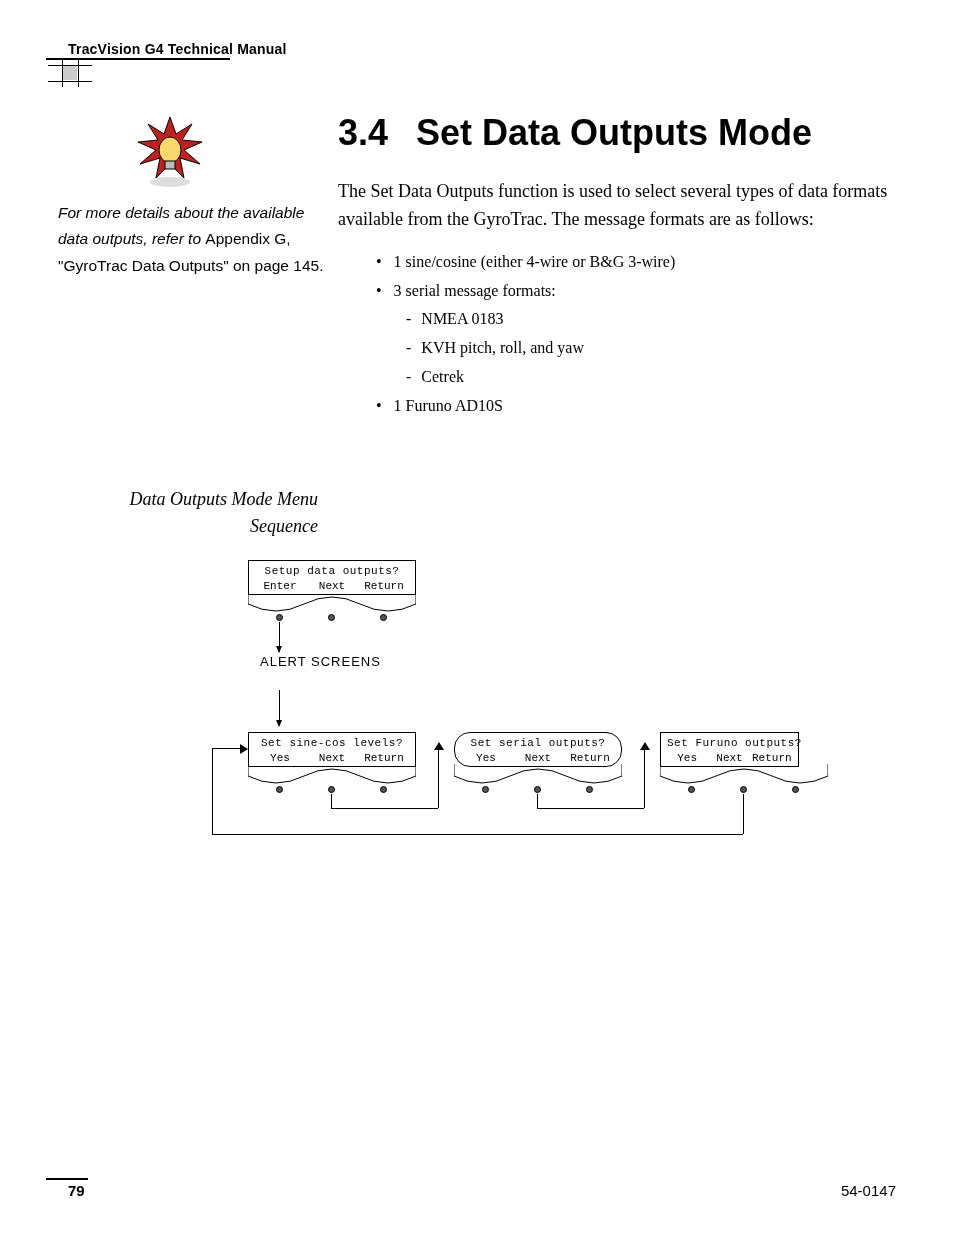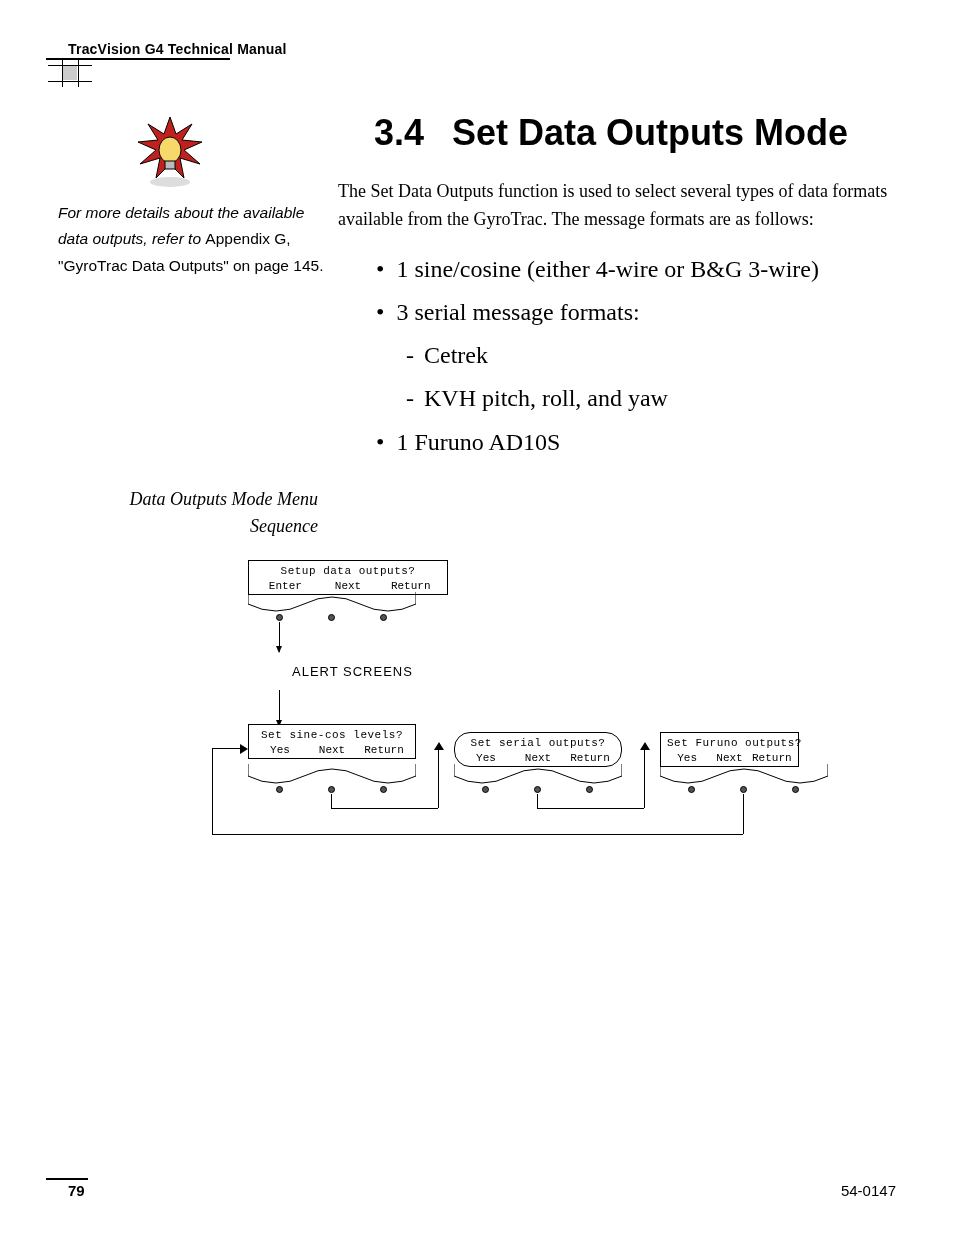--- a/index.html
+++ b/index.html
@@ -60,32 +60,31 @@
       left: 338px;
       top: 112px;
       width: 560px;
     }
     h1 {
       font-family: 'Arial Narrow', Arial, sans-serif;
       font-weight: bold;
       font-size: 36px;
       letter-spacing: 0;
       margin-bottom: 24px;
-      margin-left: 36px;
     }
     h1 .num { display:inline-block; margin-right: 28px; }
     .body-p {
       font-size: 18px;
       line-height: 1.55;
       margin-bottom: 14px;
     }
     ul.outputs {
       list-style: none;
       margin: 8px 0 14px 38px;
-      font-size: 24px;
+      font-size: 16px;
       line-height: 1.8;
     }
     ul.outputs > li::before { content: "•"; margin-right: 12px; }
     ul.sub {
       list-style: none;
       margin-left: 30px;
     }
     ul.sub li::before { content: "-"; margin-right: 10px; }
 
     .figure-label {
@@ -208,57 +207,58 @@
 
 <div class="main-col">
   <h1>
     <span class="num">3.4</span><span>Set Data Outputs Mode</span>
   </h1>
   <p class="body-p">The Set Data Outputs function is used to select several types of data formats available from the GyroTrac. The message formats are as follows:</p>
   <ul class="outputs">
     <li><span>1 sine/cosine (either 4-wire or B&amp;G 3-wire)</span></li>
     <li><span>3 serial message formats:</span>
       <ul class="sub">
+        <li><span>NMEA 0183</span></li>
+        <li><span>KVH pitch, roll, and yaw</span></li>
         <li><span>Cetrek</span></li>
-        <li><span>KVH pitch, roll, and yaw</span></li>
       </ul>
     </li>
     <li><span>1 Furuno AD10S</span></li>
   </ul>
 </div>
 
 <div class="figure-label">
   <div class="figcap">Data Outputs Mode Menu Sequence</div>
 </div>
 
 <div class="diagram">
 
-  <div class="menu-box" style="left:48px; top:0; width:200px;">
+  <div class="menu-box" style="left:48px; top:0; width:168px;">
     <div class="menu-title">Setup data outputs?</div>
     <div class="menu-row">
       <span>Enter</span>
       <span>Next</span>
       <span>Return</span>
     </div>
   </div>
 
   <svg style="position:absolute; left:48px; top:32px; width:168px; height:26px;">
     <path d="M0 0 L0 12 Q28 26 56 12 Q84 -2 112 12 Q140 26 168 12 L168 0" fill="none" stroke="#000" stroke-width="1"></path>
   </svg>
   <div class="dot" style="left:76px; top:54px;"></div>
   <div class="dot" style="left:128px; top:54px;"></div>
   <div class="dot" style="left:180px; top:54px;"></div>
 
   <div class="arrow-v" style="left:79px; top:62px; height:30px;"></div>
 
-  <div class="alert-label" style="left:60px; top:104px;margin-left:32px;">ALERT SCREENS</div>
+  <div class="alert-label" style="left:60px; top:94px;">ALERT SCREENS</div>
 
   <div class="arrow-v" style="left:79px; top:130px; height:36px;"></div>
 
-  <div class="menu-box" style="left:48px; top:164px; width:168px;">
+  <div class="menu-box" style="left:48px; top:172px; width:168px;">
     <div class="menu-title">Set sine-cos levels?</div>
     <div class="menu-row">
       <span>Yes</span>
       <span>Next</span>
       <span>Return</span>
     </div>
   </div>
   <svg style="position:absolute; left:48px; top:204px; width:168px; height:26px;">
     <path d="M0 0 L0 12 Q28 26 56 12 Q84 -2 112 12 Q140 26 168 12 L168 0" fill="none" stroke="#000" stroke-width="1"></path>
   </svg>

